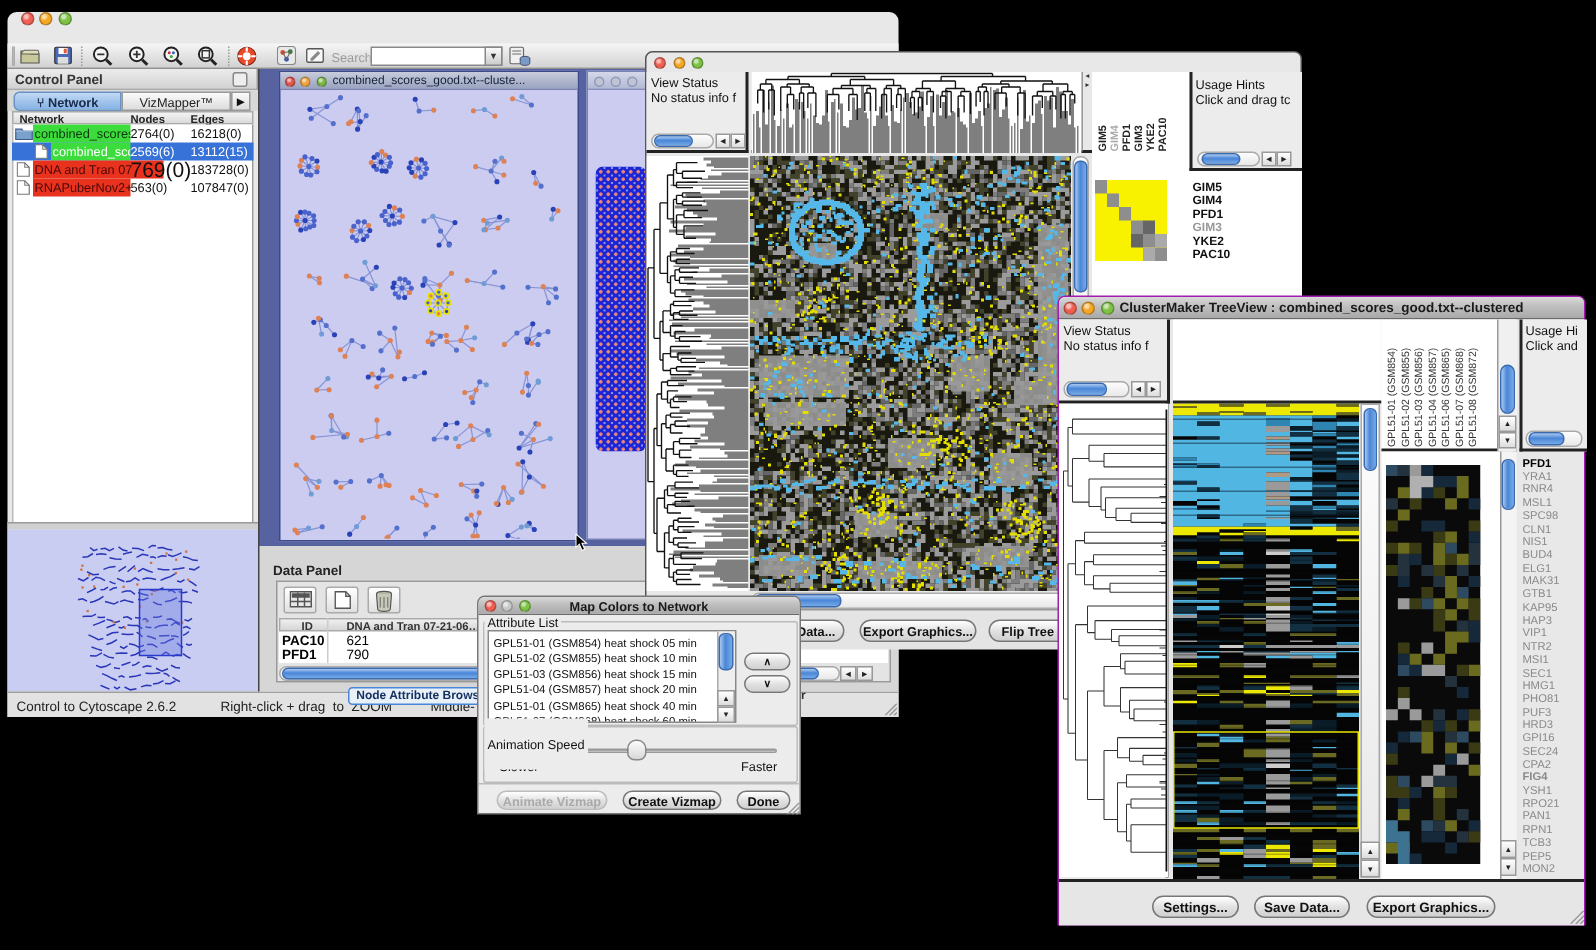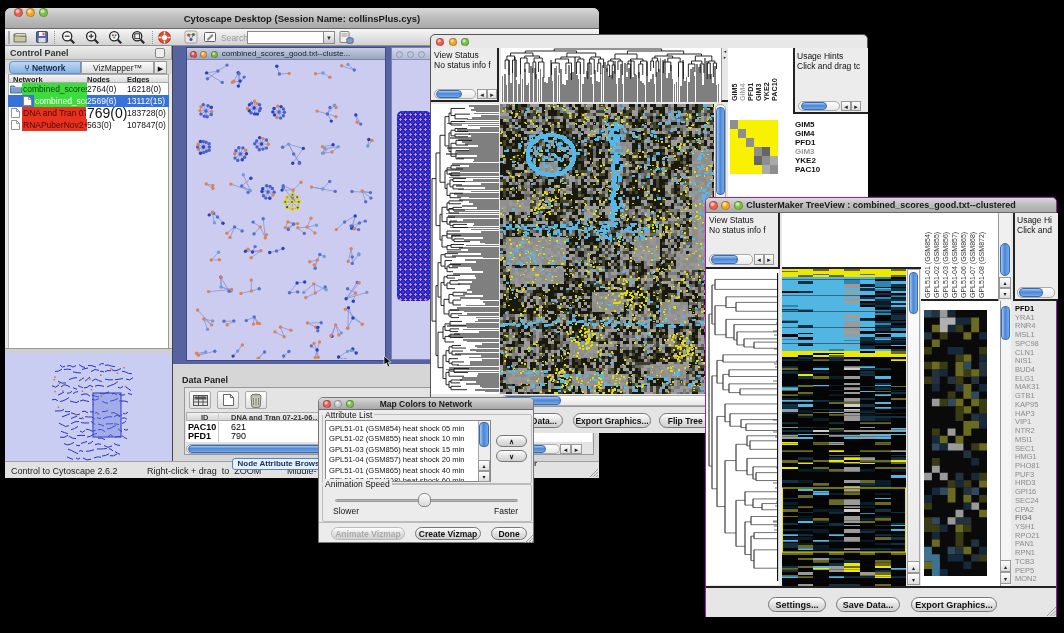--- a/index.html
+++ b/index.html
@@ -7,21 +7,20 @@
 .titlebar{position:absolute;left:0;right:0;background:linear-gradient(#d9d9d9,#bfbfbf 45%,#a9a9a9);border-bottom:1px solid #6a6a6a;text-align:center;color:#1a1a1a;font-weight:bold}
 .light{border-radius:50%}
 .track{background:linear-gradient(#fdfdfd,#e8e8e8);border:1px solid #aaa}
 .thumbh{background:linear-gradient(#a8c8f0,#4a86d8 45%,#76aae6);border:1px solid #3a6ab0}
 .thumbv{background:linear-gradient(90deg,#a8c8f0,#4a86d8 45%,#76aae6);border:1px solid #3a6ab0}
 .sbtn{background:linear-gradient(#fff,#ddd);border:1px solid #999;font-size:7px;line-height:9px;text-align:center;color:#222}
 .btn{position:absolute;background:linear-gradient(#ffffff,#e2e2e2 50%,#d0d0d0);border:1px solid #777;border-radius:8px;text-align:center;font-weight:bold;color:#111}
 .vs{font-size:8.5px;color:#111;line-height:9.5px}
 </style></head><body>
 <div class="win" style="left:5px;top:8px;width:594px;height:470px;border-radius:6px 6px 0 0">
-    <div class="titlebar" style="top:0;height:21px;font-size:9.5px;line-height:21px;border-radius:6px 6px 0 0">Cytoscape Desktop (Session Name: collinsPlus.cys)</div>
     <div class="abs light" style="left:8.5px;top:0.0px;width:9px;height:9px;background:radial-gradient(circle at 35% 30%, #fff9 0 18%, transparent 40%), #ee5f52;border:0.5px solid #0004"></div>
     <div class="abs light" style="left:21.0px;top:0.0px;width:9px;height:9px;background:radial-gradient(circle at 35% 30%, #fff9 0 18%, transparent 40%), #f5a623;border:0.5px solid #0004"></div>
     <div class="abs light" style="left:33.5px;top:0.0px;width:9px;height:9px;background:radial-gradient(circle at 35% 30%, #fff9 0 18%, transparent 40%), #7dc242;border:0.5px solid #0004"></div>
     <div class="abs" style="left:0;top:21px;width:594px;height:17px;background:linear-gradient(#f6f6f6,#d2d2d2);border-bottom:1px solid #909090"></div>
     <div class="abs" style="left:3px;top:23px;width:2px;height:13px;border-left:1px solid #aaa;border-right:1px solid #aaa"></div>
     <div class="abs" style="left:8px;top:22px;width:14px;height:14px"><svg width="14" height="14">
         <path d="M1 4h5l1.5 2H13v6H1z" fill="#c8c89a" stroke="#555" stroke-width="0.8"></path>
         <path d="M1 6l2-2.5h9.5L13 6z" fill="#e0e0b8" stroke="#555" stroke-width="0.6"></path>
       </svg></div>
     <div class="abs" style="left:30px;top:22px;width:14px;height:14px"><svg width="14" height="14">
@@ -105,21 +104,21 @@
       <path d="M0.5 0.5h5l3 3v6h-8z" fill="#fff" stroke="#777" stroke-width="0.8"></path>
       <path d="M5.5 0.5v3h3" fill="none" stroke="#777" stroke-width="0.7"></path>
     </svg>
     <div class="abs" style="left:29px;top:87px;height:12px;background:#3ddc3d;color:#fff;font-size:8.5px;line-height:12px;padding:0 1px;white-space:nowrap;overflow:hidden;width:53px">combined_sco</div>
     <div class="abs" style="left:82px;top:87px;font-size:8.5px;line-height:12px;color:#fff">2569(6)</div>
     <div class="abs" style="left:122px;top:87px;font-size:8.5px;line-height:12px;color:#fff">13112(15)</div>
     <svg class="abs" style="left:6px;top:100px" width="9" height="10">
       <path d="M0.5 0.5h5l3 3v6h-8z" fill="#fff" stroke="#777" stroke-width="0.8"></path>
       <path d="M5.5 0.5v3h3" fill="none" stroke="#777" stroke-width="0.7"></path>
     </svg>
-    <div class="abs" style="left:17px;top:99px;height:12px;background:#e8321e;color:#4a0808;font-size:8.5px;line-height:12px;padding:0 1px;white-space:nowrap;overflow:hidden;width:64px">DNA and Tran 07</div>
+    <div class="abs" style="left:17px;top:99px;height:12px;background:#e8321e;color:#4a0808;font-size:8.5px;line-height:12px;padding:0 1px;white-space:nowrap;overflow:hidden;width:87px">DNA and Tran 07</div>
     <div class="abs" style="left:82px;top:99px;font-size:14px;line-height:12px;color:#111">769(0)</div>
     <div class="abs" style="left:122px;top:99px;font-size:8.5px;line-height:12px;color:#111">183728(0)</div>
     <svg class="abs" style="left:6px;top:112px" width="9" height="10">
       <path d="M0.5 0.5h5l3 3v6h-8z" fill="#fff" stroke="#777" stroke-width="0.8"></path>
       <path d="M5.5 0.5v3h3" fill="none" stroke="#777" stroke-width="0.7"></path>
     </svg>
     <div class="abs" style="left:17px;top:111px;height:12px;background:#e8321e;color:#4a0808;font-size:8.5px;line-height:12px;padding:0 1px;white-space:nowrap;overflow:hidden;width:65px">RNAPuberNov2+!</div>
     <div class="abs" style="left:82px;top:111px;font-size:8.5px;line-height:12px;color:#111">563(0)</div>
     <div class="abs" style="left:122px;top:111px;font-size:8.5px;line-height:12px;color:#111">107847(0)</div>
     <div class="abs" style="left:0;top:340px;width:167px;height:5px;background:#d0d0d0;border-top:1px solid #999"></div>
@@ -960,21 +959,21 @@
       <div class="abs" style="left:3px;top:34px;font-size:7.6px;color:#111;white-space:nowrap">GPL51-04 (GSM857) heat shock 20 min</div>
       <div class="abs" style="left:3px;top:45px;font-size:7.6px;color:#111;white-space:nowrap">GPL51-01 (GSM865) heat shock 40 min</div>
       <div class="abs" style="left:3px;top:55px;font-size:7.6px;color:#111;white-space:nowrap">GPL51-07 (GSM868) heat shock 60 min</div>
     </div>
     <div class="abs" style="left:159px;top:23px;width:12px;height:60px;background:#eee;border-left:1px solid #aaa"></div>
     <div class="abs thumbv" style="left:160px;top:24px;width:10px;height:25px;border-radius:4px"></div>
     <div class="abs sbtn" style="left:159px;top:62px;width:12px;height:11px;line-height:11px;font-size:6px">▴</div>
     <div class="abs sbtn" style="left:159px;top:73px;width:12px;height:11px;line-height:11px;font-size:6px">▾</div>
     <div class="btn" style="left:177px;top:37px;width:31px;height:12px;font-size:7px;line-height:12px;border-radius:6px">∧</div>
     <div class="btn" style="left:177px;top:52px;width:31px;height:12px;font-size:7px;line-height:12px;border-radius:6px">∨</div>
-    <div class="abs" style="left:4px;top:81px;font-size:8.5px;color:#111;background:#ececec;padding:0 2px;z-index:2">Animation Speed</div>
+    <div class="abs" style="left:4px;top:81px;font-size:8.5px;color:#111;background:#ececec;padding:12px 2px;z-index:2">Animation Speed</div>
     <div class="abs" style="left:3px;top:86px;width:210px;height:38px;border:1px solid #bbb;border-radius:2px"></div>
     <div class="abs" style="left:16px;top:101px;width:183px;height:3px;background:linear-gradient(#888,#ddd);border:1px solid #999;border-radius:2px"></div>
     <div class="abs" style="left:99px;top:95px;width:13px;height:14px;background:linear-gradient(#fcfcfc,#d8d8d8);border:1px solid #888;border-radius:6px 6px 5px 5px"></div>
     <div class="abs" style="left:14px;top:108px;font-size:8.5px;color:#111">Slower</div>
     <div class="abs" style="left:175px;top:108px;font-size:8.5px;color:#111">Faster</div>
     <div class="abs" style="left:0;top:124px;width:214px;height:22px;border-top:1px solid #bbb"></div>
     <div class="btn" style="left:12px;top:129px;width:74px;height:13px;font-size:8.5px;line-height:13px;color:#aaa;border-color:#bbb">Animate Vizmap</div>
     <div class="btn" style="left:96px;top:129px;width:66px;height:13px;font-size:8.5px;line-height:13px">Create Vizmap</div>
     <div class="btn" style="left:172px;top:129px;width:36px;height:13px;font-size:8.5px;line-height:13px">Done</div>
     <svg class="abs" style="left:206px;top:137px" width="8" height="8">

